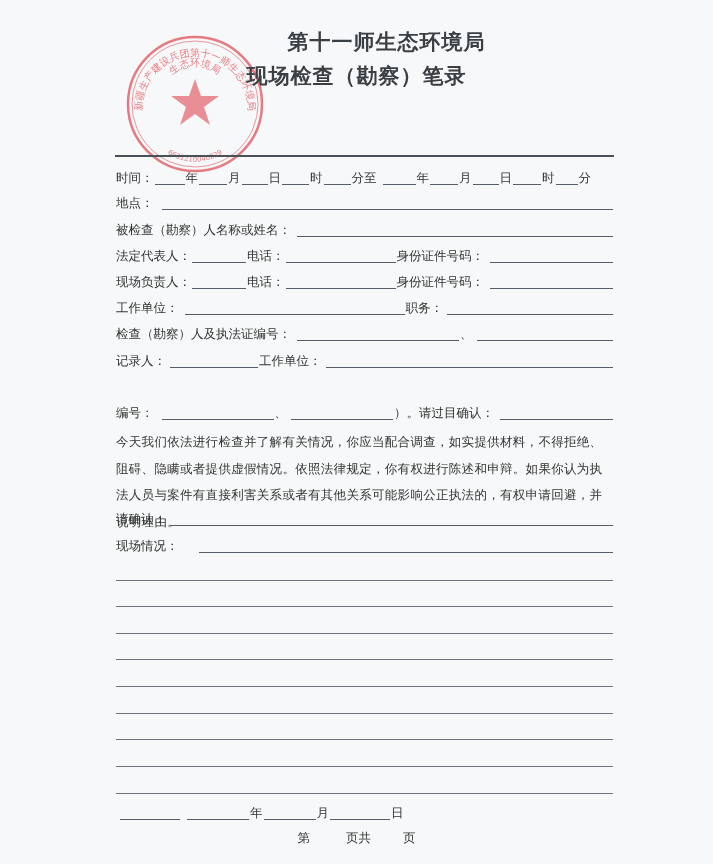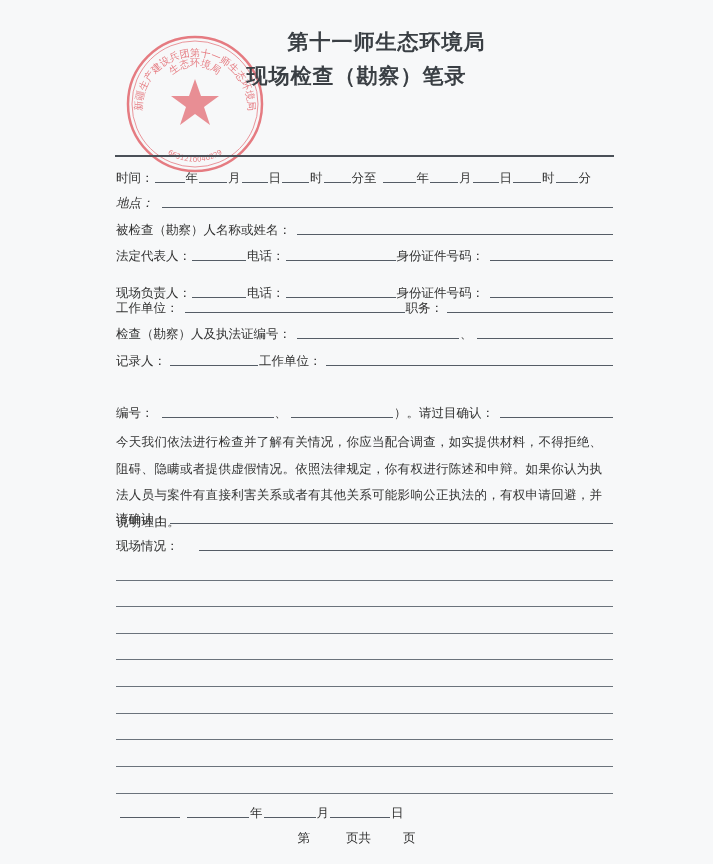--- a/index.html
+++ b/index.html
@@ -5,21 +5,21 @@
   html,body{margin:0;padding:0;}
   body{width:713px;height:864px;background:#f7f8f9;position:relative;overflow:hidden;
        font-family:"DejaVu Serif","Liberation Serif",serif;color:#333;}
   .page{position:absolute;left:0;top:0;width:713px;height:864px;}
   .title{position:absolute;left:0;width:713px;text-align:center;font-weight:bold;color:#3a3f44;
          font-family:"DejaVu Sans","Liberation Sans",sans-serif;}
   .t1{top:28px;font-size:21px;letter-spacing:1px;padding-left:30px;}
   .t2{top:62px;font-size:21px;letter-spacing:1px;padding-left:0px;}
   .sep{position:absolute;left:115px;width:499px;height:2px;background:#4a5058;}
   .row{position:absolute;left:116px;width:498px;height:20px;font-size:12.5px;line-height:20px;
-       display:flex;white-space:nowrap;}
+       display:flex;align-items:flex-end;white-space:nowrap;}
   .lbl{flex:none;}
   .blank{border-bottom:1px solid #555d66;height:14px;margin:0 1px 3px 1px;}
   .grow{flex:1;}
   .para{position:absolute;left:116px;width:498px;font-size:12.5px;line-height:26.5px;letter-spacing:0.3px;}
   .fline{position:absolute;left:116px;width:497px;height:1px;background:#6b737c;}
   .footer{position:absolute;top:830px;left:0;width:713px;text-align:center;font-size:12.5px;}
   .footer span{margin:0 4px;}
   .seal{position:absolute;left:124px;top:33px;width:142px;height:142px;opacity:0.75;}
 </style>
 </head>
@@ -69,40 +69,40 @@
     <span class="blank" style="width:28px"></span>
     <span class="lbl">月</span>
     <span class="blank" style="width:26px"></span>
     <span class="lbl">日</span>
     <span class="blank" style="width:28px"></span>
     <span class="lbl">时</span>
     <span class="blank" style="width:22px"></span>
     <span class="lbl">分</span>
   </div>
 
-  <div class="row" style="top:193px;font-style:italic;">
+  <div class="row" style="top:193px;">
     <span class="lbl">地点：</span>
     <span class="blank grow" style="margin-left:8px"></span>
   </div>
 
   <div class="row" style="top:220px;">
     <span class="lbl">被检查（勘察）人名称或姓名：</span>
     <span class="blank grow" style="margin-left:6px"></span>
   </div>
 
   <div class="row" style="top:246px;">
     <span class="lbl">法定代表人：</span>
     <span class="blank" style="width:54px"></span>
     <span class="lbl">电话：</span>
     <span class="blank" style="width:110px"></span>
     <span class="lbl">身份证件号码：</span>
     <span class="blank grow" style="margin-left:6px"></span>
   </div>
 
-  <div class="row" style="top:283px;">
+  <div class="row" style="top:272px;">
     <span class="lbl">现场负责人：</span>
     <span class="blank" style="width:54px"></span>
     <span class="lbl">电话：</span>
     <span class="blank" style="width:110px"></span>
     <span class="lbl">身份证件号码：</span>
     <span class="blank grow" style="margin-left:6px"></span>
   </div>
 
   <div class="row" style="top:298px;">
     <span class="lbl">工作单位：</span>

